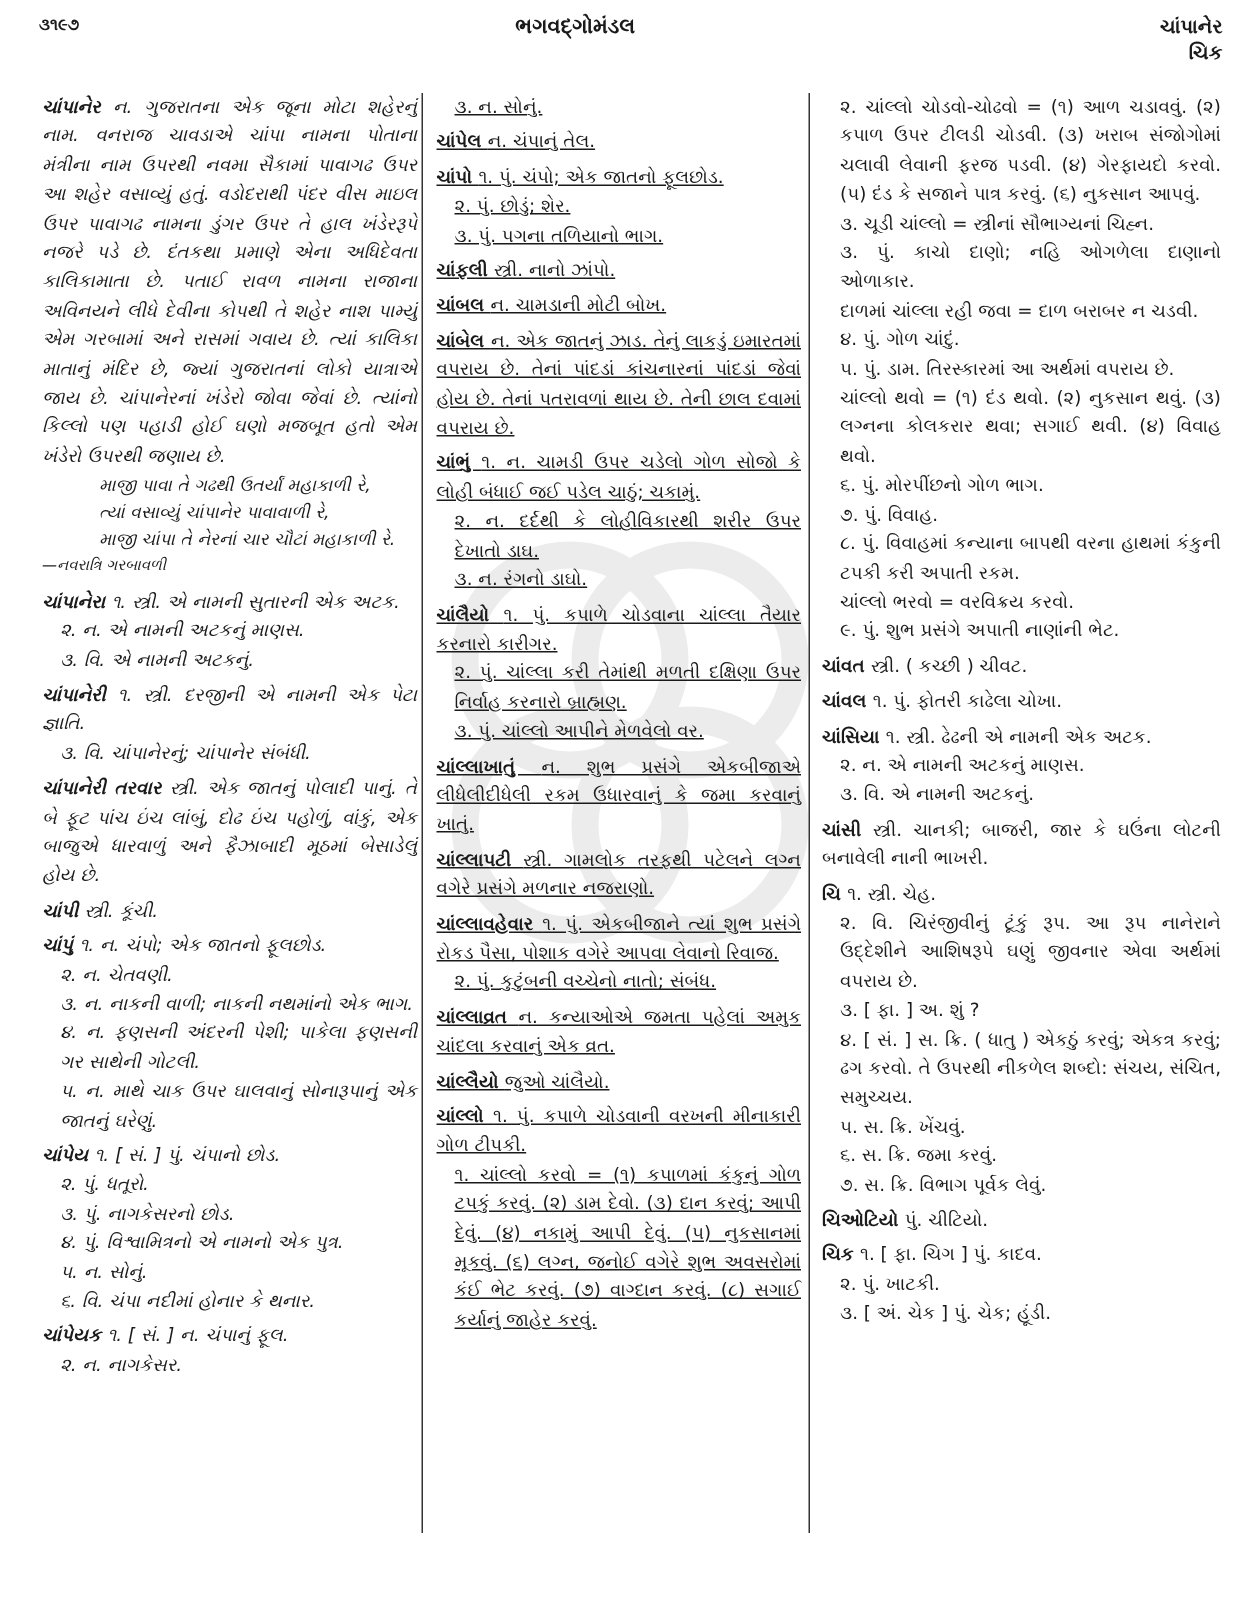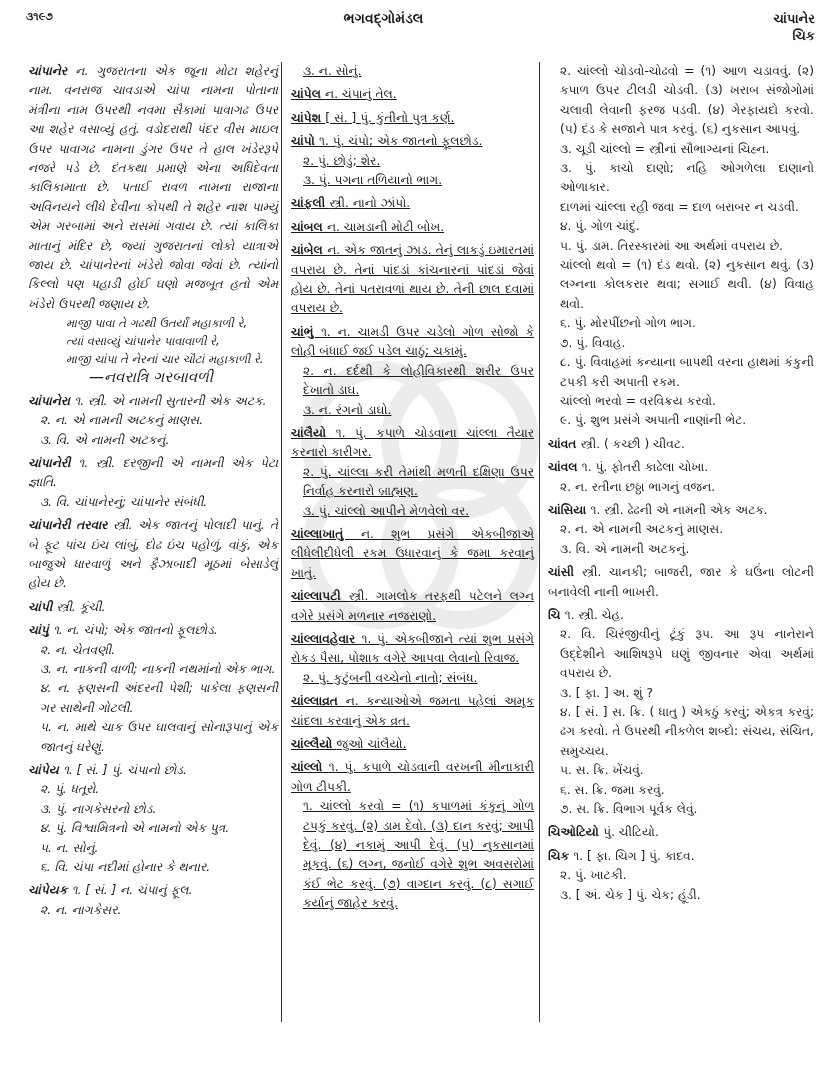--- a/index.html
+++ b/index.html
@@ -14,21 +14,21 @@
   .col-2 { left: 291px; width: 243px; text-decoration: underline; }
   .col-3 { left: 548px; width: 266px; }
   .divider { position: absolute; top: 62px; width: 1px; background: #333; height: 960px; }
   .div-1 { left: 281px; }
   .div-2 { left: 539px; }
   .entry { margin: 0 0 4px 0; text-align: justify; }
   .entry p { margin: 0; }
   .hw { font-weight: bold; }
   .sense { padding-left: 12px; text-indent: 0; }
   .quote { padding-left: 38px; font-size: 11.5px; line-height: 18px; }
-  .quote-src { text-align: center; font-size: 15px; padding-right: 4px; }
+  .quote-src { text-align: left; font-size: 10px; padding-right: 4px; }
   .watermark { position: absolute; left: 290px; top: 330px; width: 260px; height: 330px; pointer-events: none; }
 </style>
 </head>
 <body>
 
 <div class="page-header">
   <div class="page-number">૩૧૯૭</div>
   <div class="book-title">ભગવદ્ગોમંડલ</div>
   <div class="guide-words">
     <div>ચાંપાનેર</div>
@@ -92,23 +92,20 @@
     </div>
   </div>
 <div class="column col-2">
     <div class="entry">
       <p class="sense"><span>૩. ન. સોનું.</span></p>
     </div>
     <div class="entry">
       <p><span class="hw">ચાંપેલ </span><span>ન. ચંપાનું તેલ.</span></p>
     </div>
     <div class="entry">
-      <p><span class="hw">ચાંપેશ </span><span>[ સં. ] પું. કુંતીનો પુત્ર કર્ણ.</span></p>
-    </div>
-    <div class="entry">
       <p><span class="hw">ચાંપો </span><span>૧. પું. ચંપો; એક જાતનો ફૂલછોડ.</span></p>
       <p class="sense"><span>૨. પું. છોડું; શેર.</span></p>
       <p class="sense"><span>૩. પું. પગના તળિયાનો ભાગ.</span></p>
     </div>
     <div class="entry">
       <p><span class="hw">ચાંફલી </span><span>સ્ત્રી. નાનો ઝાંપો.</span></p>
     </div>
     <div class="entry">
       <p><span class="hw">ચાંબલ </span><span>ન. ચામડાની મોટી બોખ.</span></p>
     </div>
@@ -159,21 +156,20 @@
       <p class="sense"><span>૭. પું. વિવાહ.</span></p>
       <p class="sense"><span>૮. પું. વિવાહમાં કન્યાના બાપથી વરના હાથમાં કંકુની ટપકી કરી અપાતી રકમ.</span></p>
       <p class="sense"><span>ચાંલ્લો ભરવો = વરવિક્રય કરવો.</span></p>
       <p class="sense"><span>૯. પું. શુભ પ્રસંગે અપાતી નાણાંની ભેટ.</span></p>
     </div>
     <div class="entry">
       <p><span class="hw">ચાંવત </span><span>સ્ત્રી. ( કચ્છી ) ચીવટ.</span></p>
     </div>
     <div class="entry">
       <p><span class="hw">ચાંવલ </span><span>૧. પું. ફોતરી કાઢેલા ચોખા.</span></p>
-      <p class="sense"><span>૨. ન. રતીના છઠ્ઠા ભાગનું વજન.</span></p>
     </div>
     <div class="entry">
       <p><span class="hw">ચાંસિયા </span><span>૧. સ્ત્રી. ઢેઢની એ નામની એક અટક.</span></p>
       <p class="sense"><span>૨. ન. એ નામની અટકનું માણસ.</span></p>
       <p class="sense"><span>૩. વિ. એ નામની અટકનું.</span></p>
     </div>
     <div class="entry">
       <p><span class="hw">ચાંસી </span><span>સ્ત્રી. ચાનકી; બાજરી, જાર કે ઘઉંના લોટની બનાવેલી નાની ભાખરી.</span></p>
     </div>
     <div class="entry">

